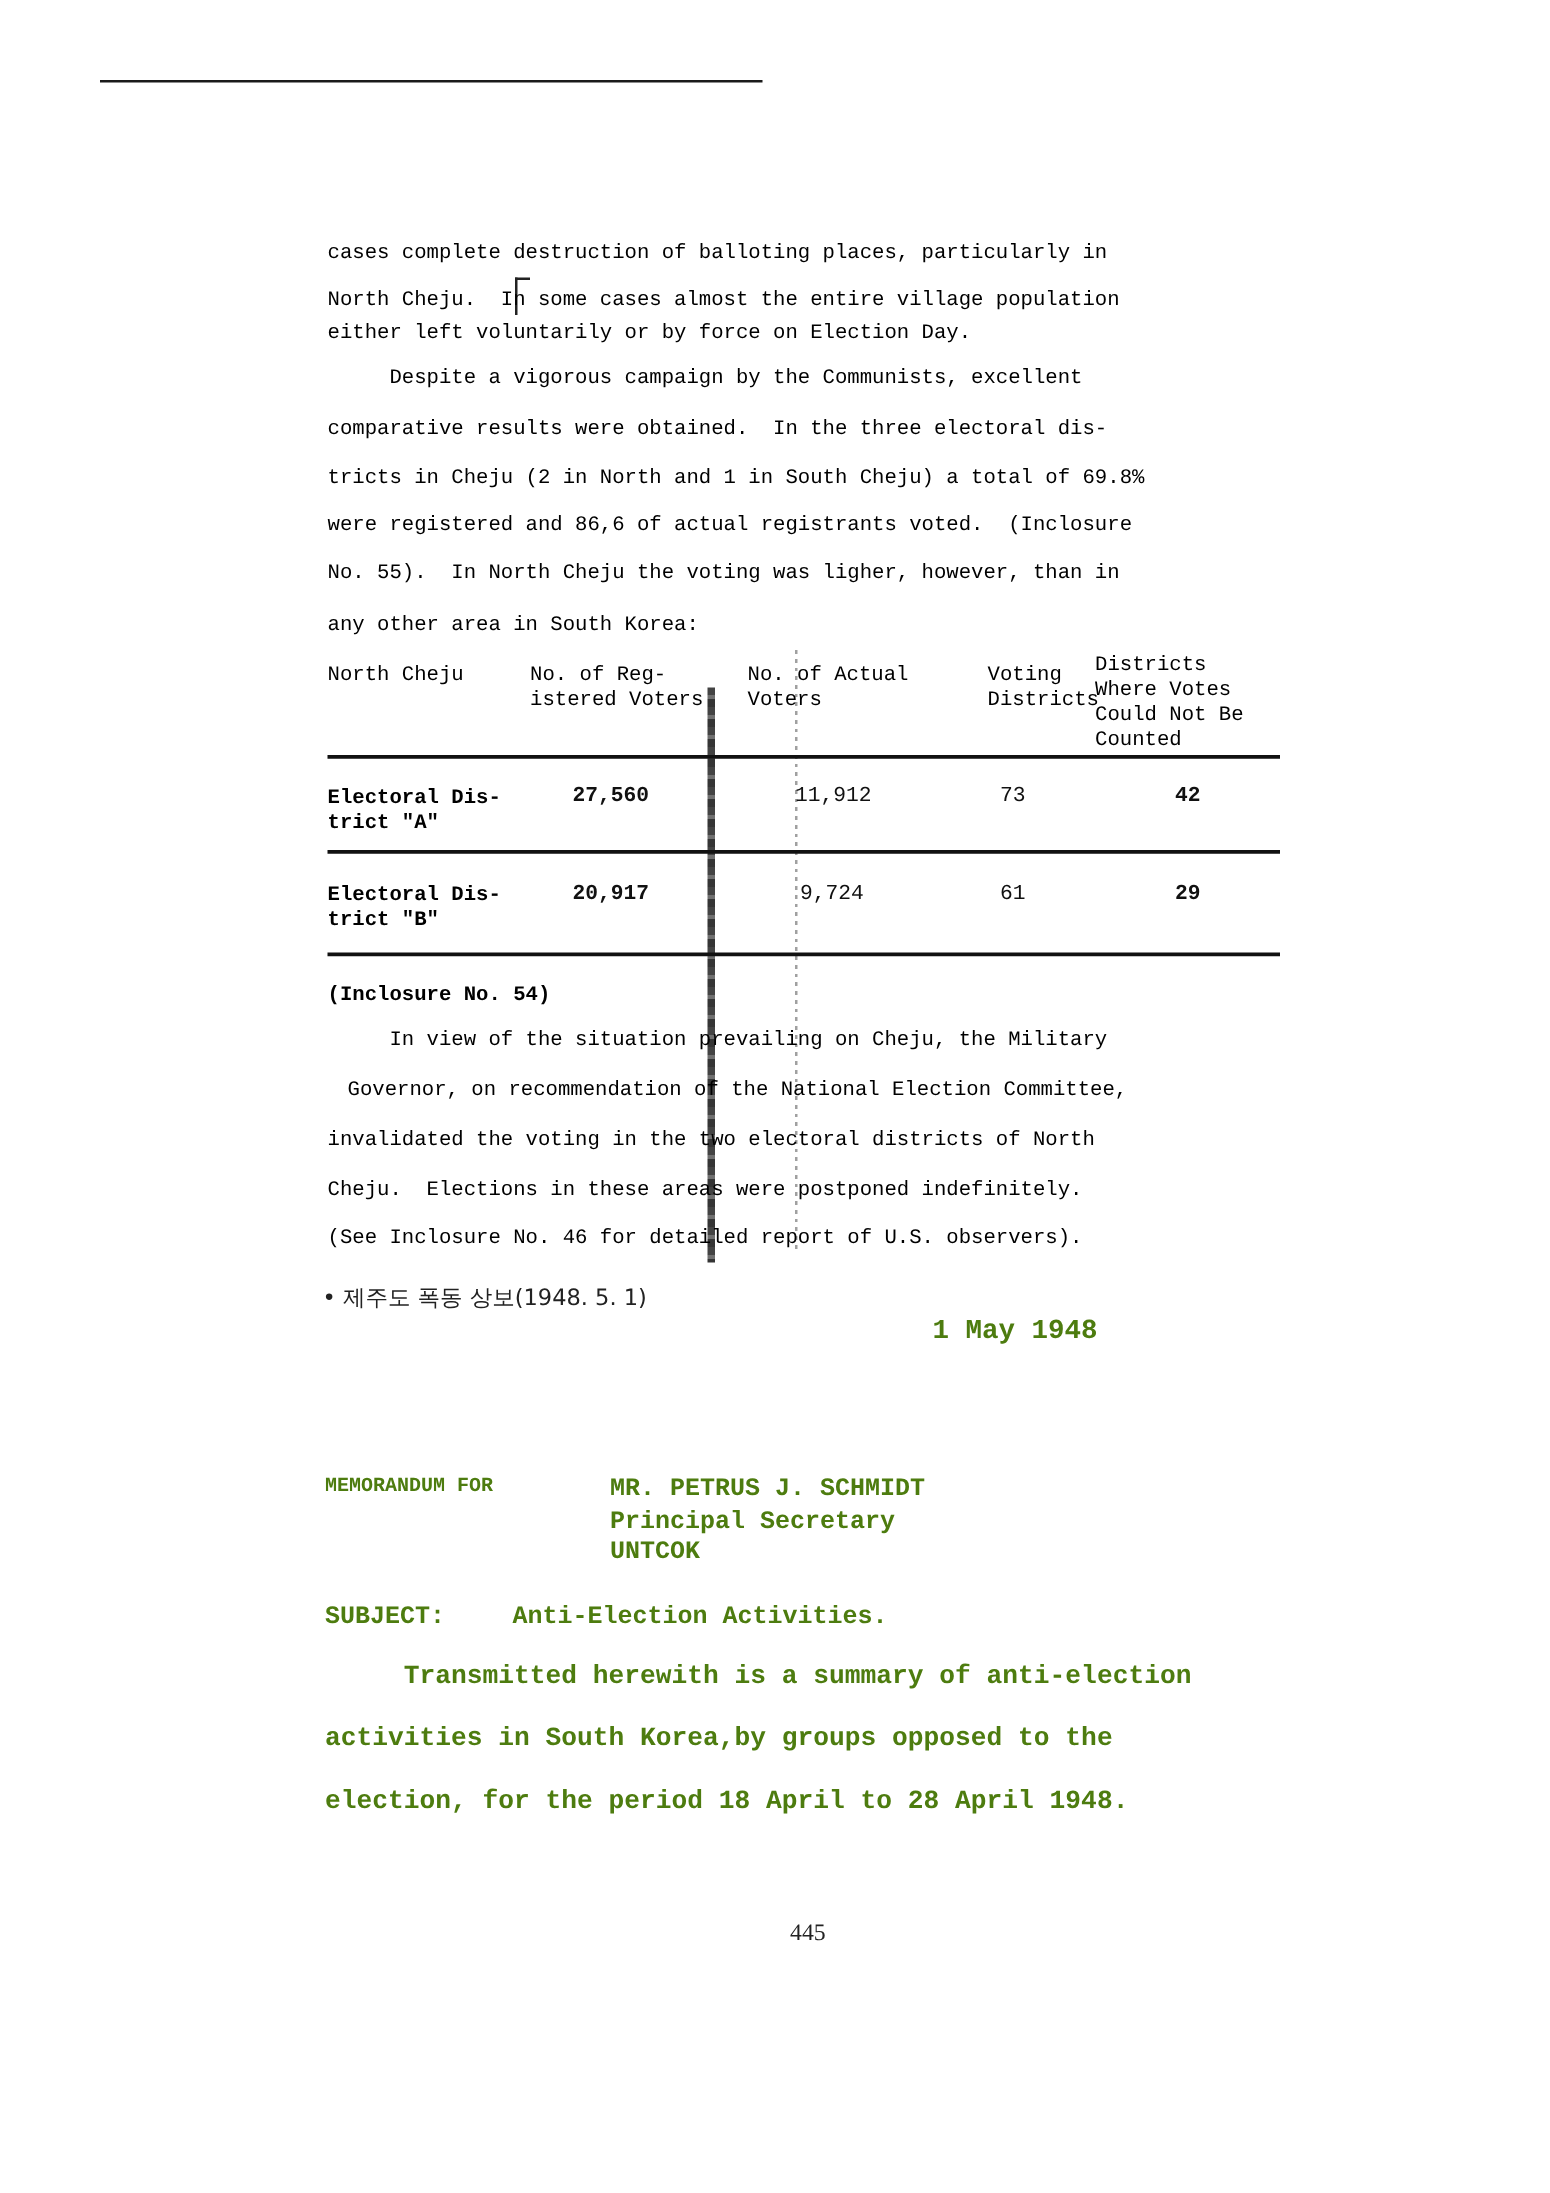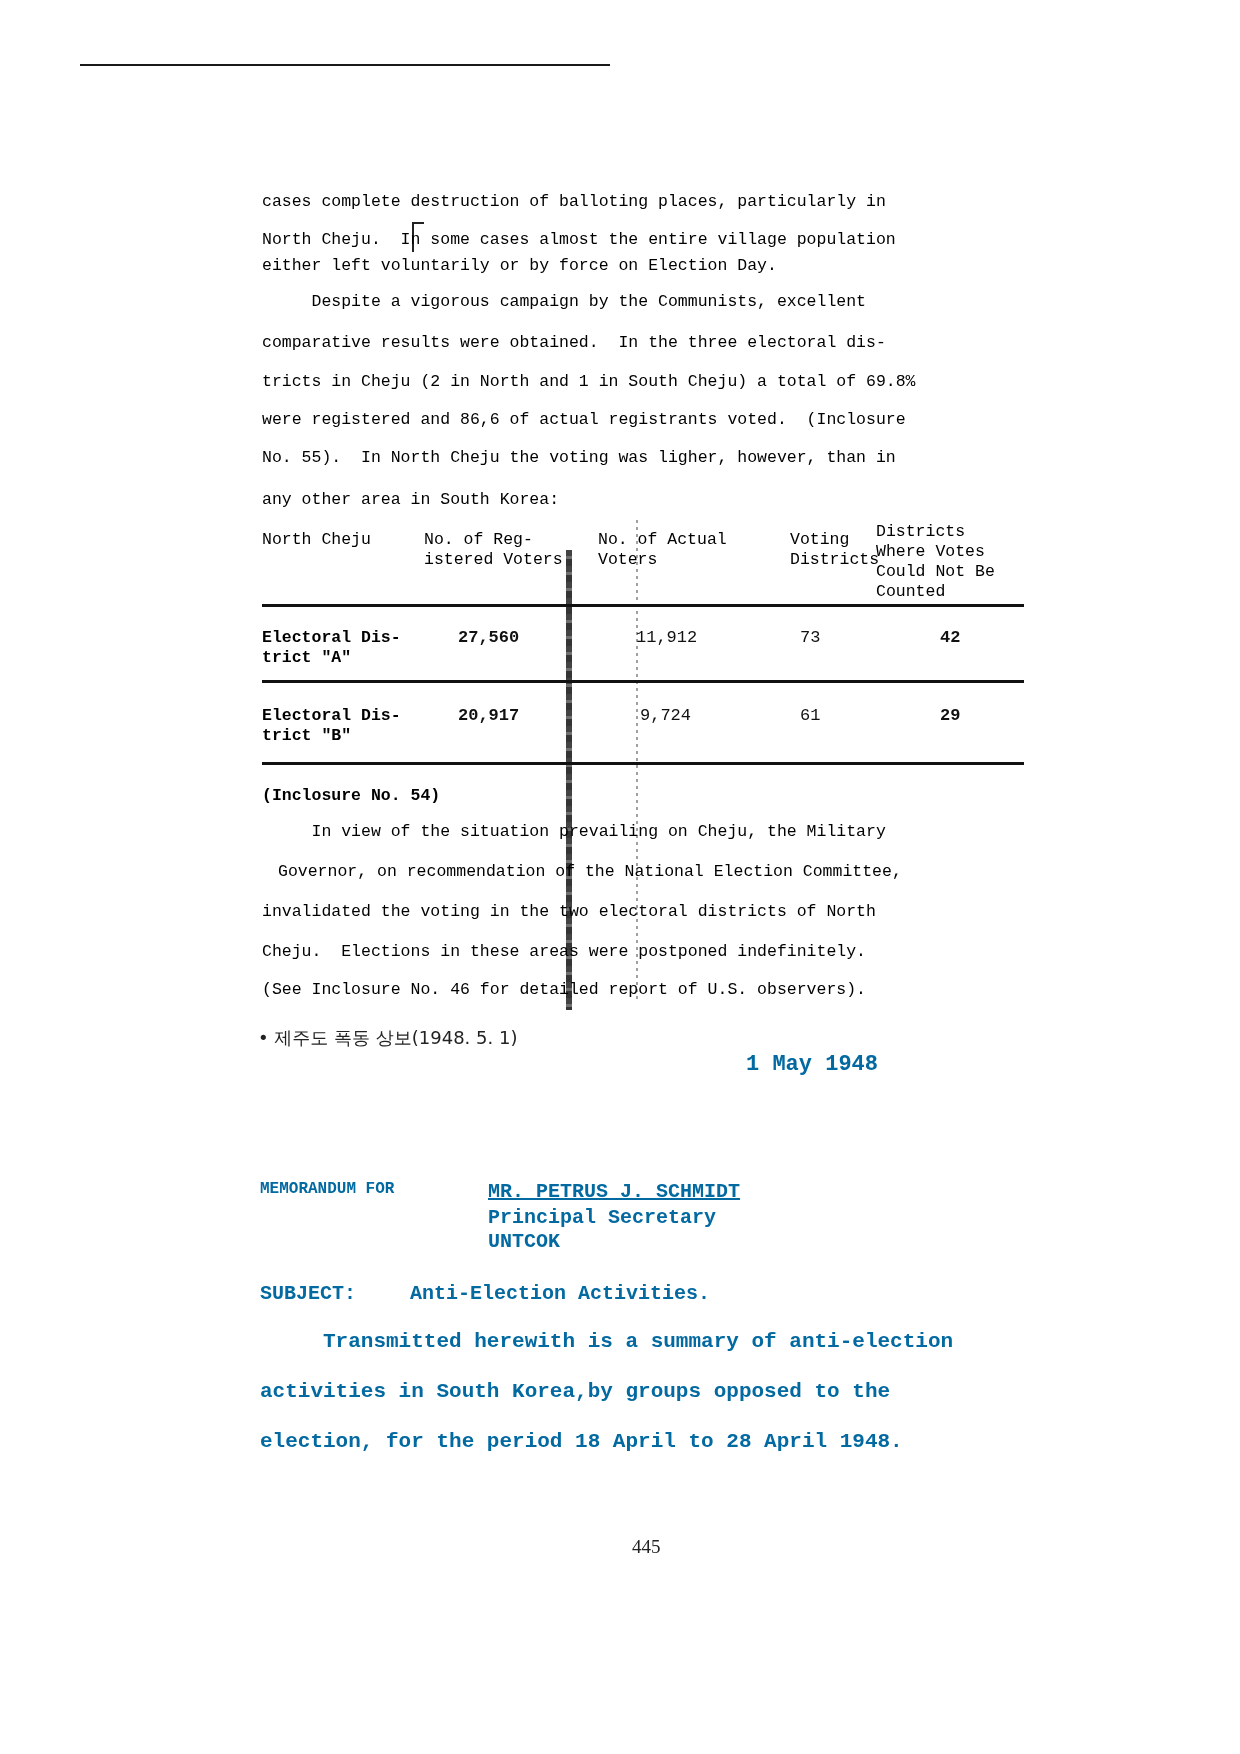--- a/index.html
+++ b/index.html
@@ -9,21 +9,21 @@
   .bold { font-weight: bold; }
   .line { position: absolute; white-space: pre; }
   .scan-col { position: absolute; left: 566px; top: 550px; width: 6px; height: 460px;
               background: repeating-linear-gradient(180deg, #222 0 6px, #555 6px 9px, #111 9px 16px); opacity: .85; }
   .scan-col2 { position: absolute; left: 636px; top: 520px; width: 2px; height: 480px;
               background: repeating-linear-gradient(180deg, #777 0 3px, transparent 3px 7px); opacity: .7; }
   .table-rule { position: absolute; left: 262px; height: 3px; background: #111; }
   .cell { position: absolute; white-space: pre; line-height: 20px; }
   .num { font-family: "Liberation Mono", "DejaVu Sans Mono", monospace; font-size: 17px; }
   .caption { position: absolute; left: 258px; top: 1026px; font-family: "DejaVu Sans", sans-serif; font-size: 18px; color: #222; }
-  .memo { font-family: "Liberation Mono", "DejaVu Sans Mono", monospace; font-weight: bold; color: #0369a1; }
+  .memo { font-family: "Liberation Mono", "DejaVu Sans Mono", monospace; font-weight: bold; color: #4d7c0f; }
   .page-number { position: absolute; left: 632px; top: 1536px; font-family: "Liberation Serif", "DejaVu Serif", serif; font-size: 19px; color: #222; }
   .bracket { position: absolute; left: 412px; top: 222px; width: 10px; height: 28px; border-left: 2px solid #222; border-top: 2px solid #222; }
 </style>
 </head>
 <body>
 
 <div class="top-rule"></div>
 
 <div>
   <div class="scan-col"></div>
@@ -85,21 +85,21 @@
   <div class="line typed" style="left:262px; top:942px;">Cheju.  Elections in these areas were postponed indefinitely.</div>
   <div class="line typed" style="left:262px; top:980px;">(See Inclosure No. 46 for detailed report of U.S. observers).</div>
 </div>
 
 <div class="caption">• 제주도 폭동 상보(1948. 5. 1)</div>
 
 <div>
   <div class="line memo" style="left:746px; top:1052px; font-size:22px;">1 May 1948</div>
 
   <div class="line memo" style="left:260px; top:1180px; font-size:16px;">MEMORANDUM FOR</div>
-  <div class="line memo" style="left:488px; top:1180px; font-size:20px;text-decoration:underline;">MR. PETRUS J. SCHMIDT</div>
+  <div class="line memo" style="left:488px; top:1180px; font-size:20px;">MR. PETRUS J. SCHMIDT</div>
   <div class="line memo" style="left:488px; top:1206px; font-size:20px;">Principal Secretary</div>
   <div class="line memo" style="left:488px; top:1230px; font-size:20px;">UNTCOK</div>
 
   <div class="line memo" style="left:260px; top:1282px; font-size:20px;">SUBJECT:</div>
   <div class="line memo" style="left:410px; top:1282px; font-size:20px;">Anti-Election Activities.</div>
 
   <div class="line memo" style="left:260px; top:1330px; font-size:21px;">     Transmitted herewith is a summary of anti-election</div>
   <div class="line memo" style="left:260px; top:1380px; font-size:21px;">activities in South Korea,by groups opposed to the</div>
   <div class="line memo" style="left:260px; top:1430px; font-size:21px;">election, for the period 18 April to 28 April 1948.</div>
 </div>

